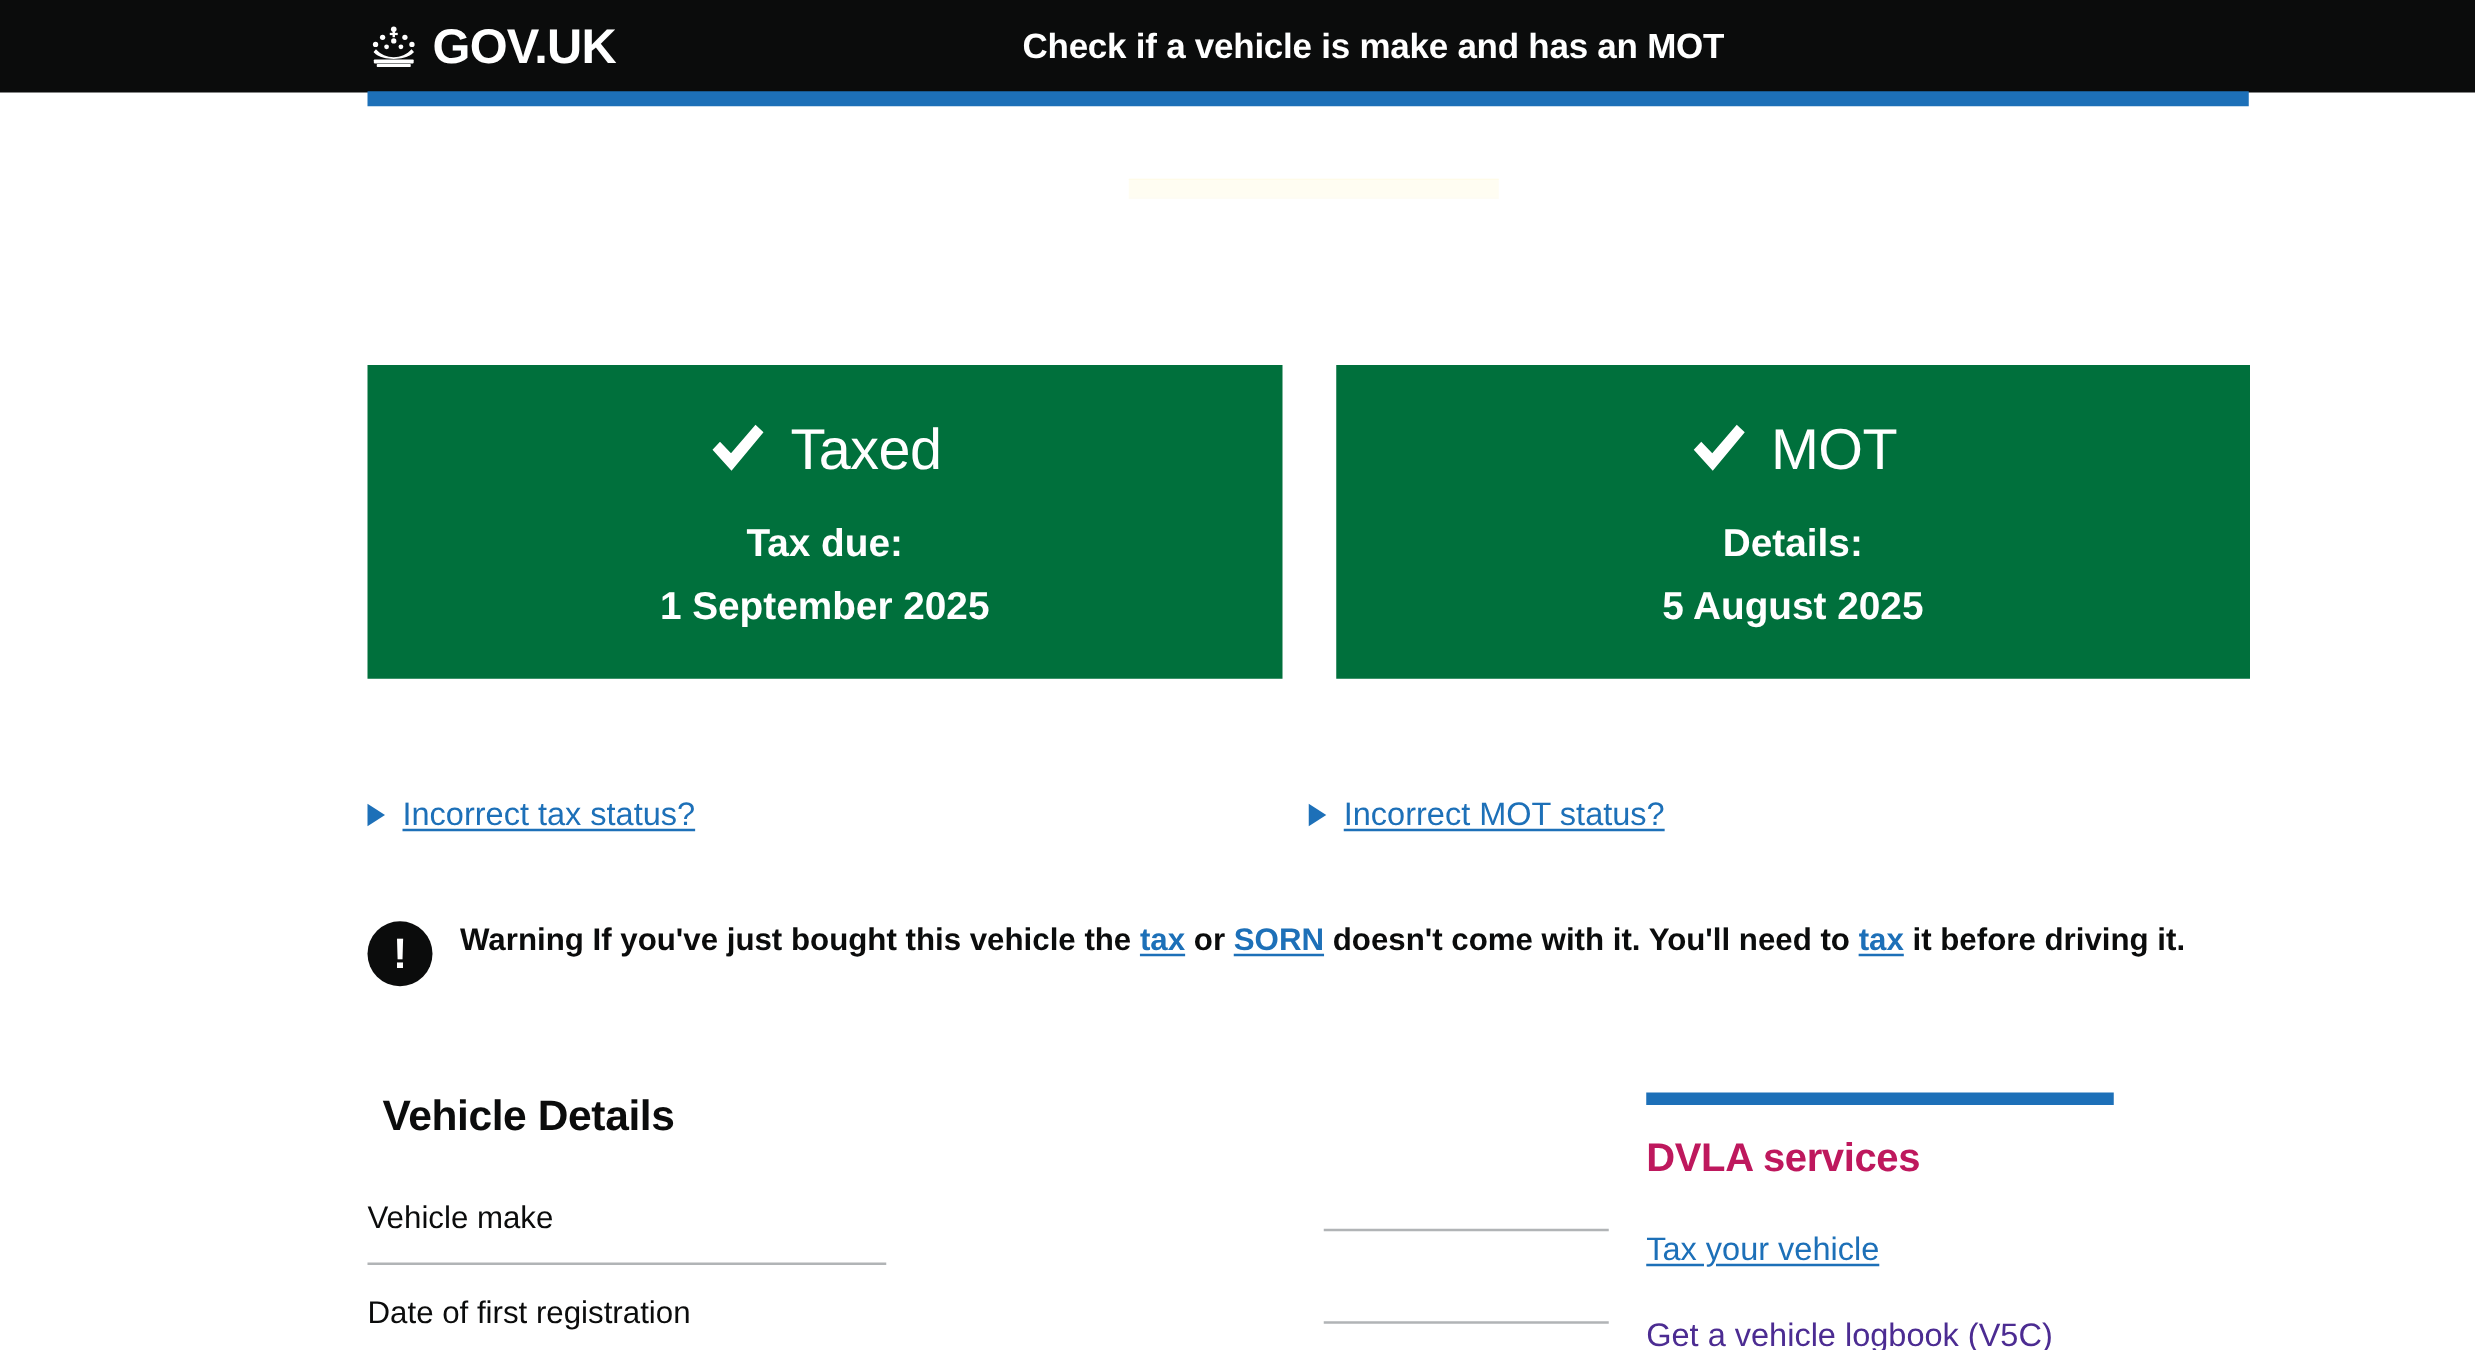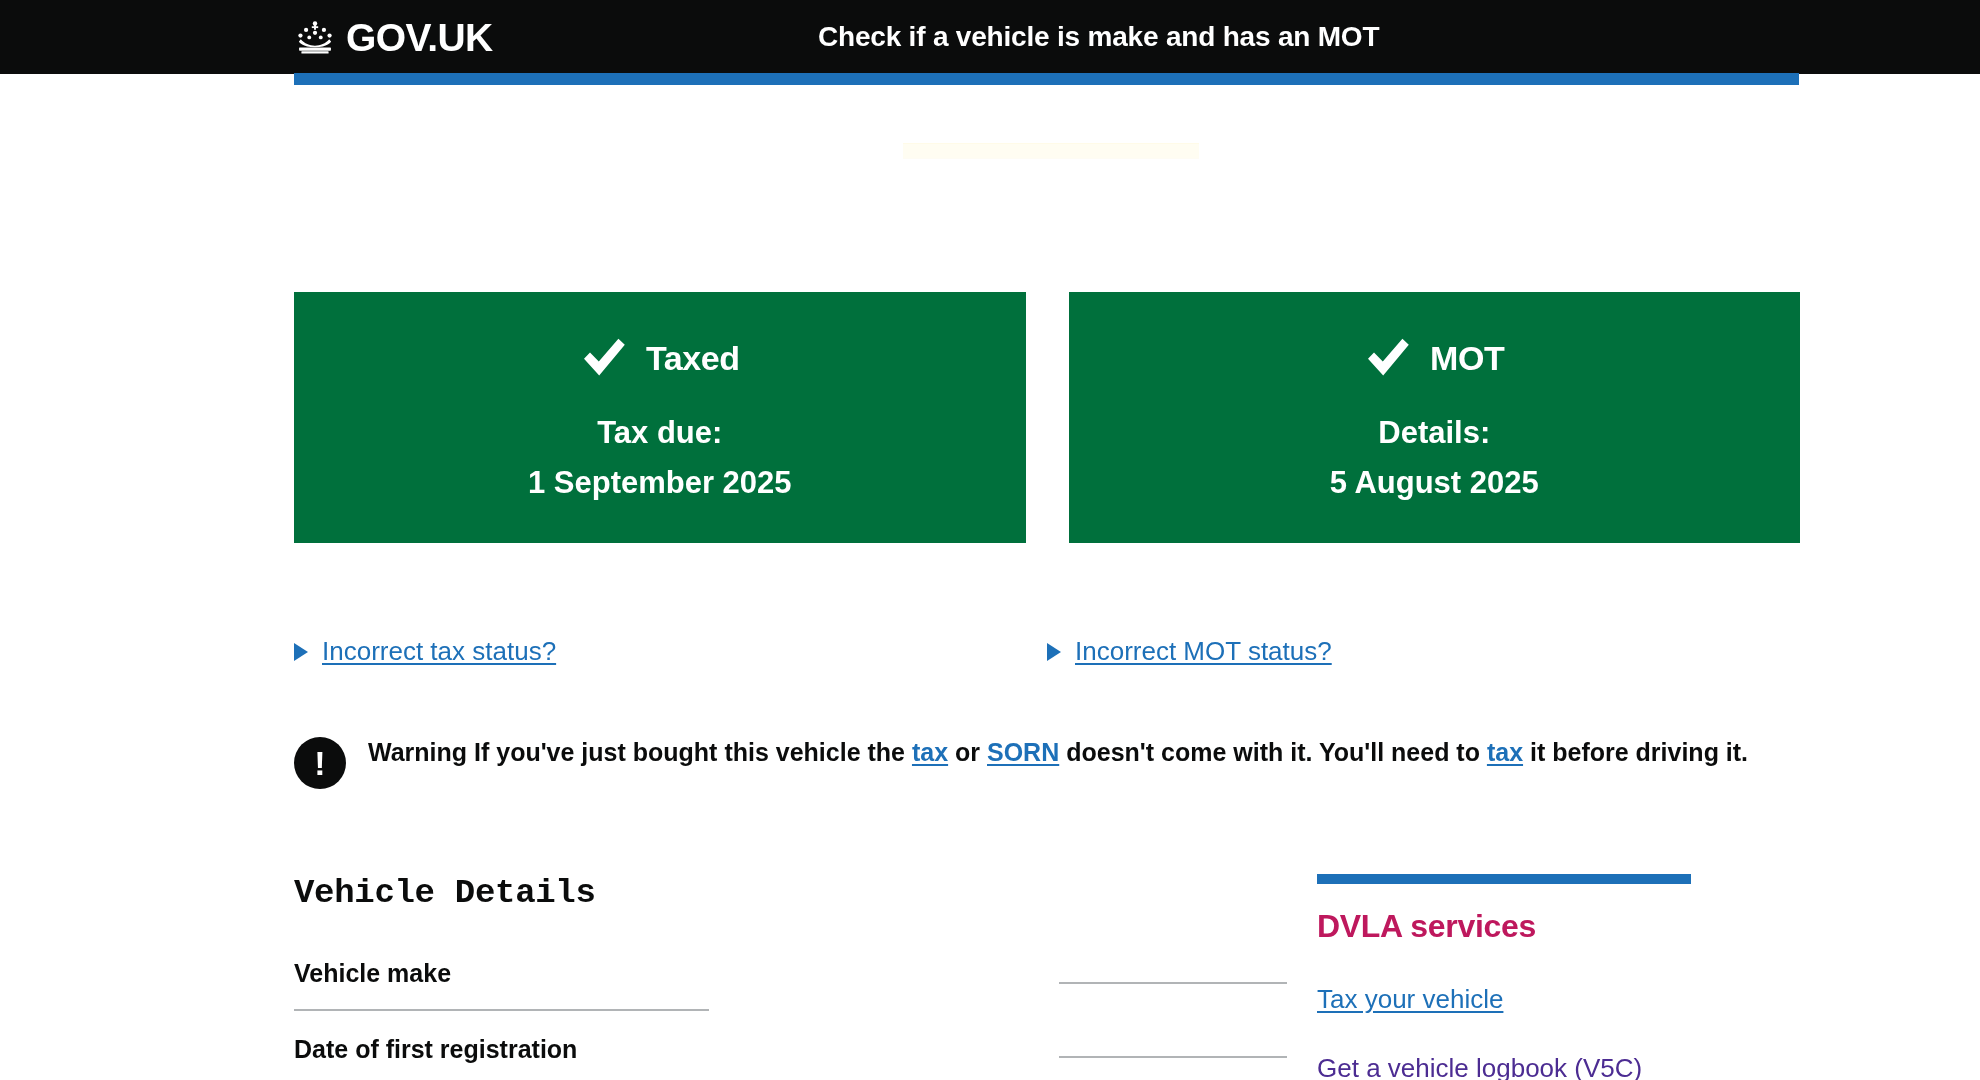--- a/index.html
+++ b/index.html
@@ -122,22 +122,22 @@
     align-items: center;
     gap: 18px;
     margin-bottom: 28px;
   }
   .tick-icon {
     width: 48px;
     height: 44px;
     display: block;
   }
   .status-label {
-    font-size: 34px;
-    font-weight: 700;
+    font-size: 46px;
+    font-weight: 400;
     line-height: 1;
     letter-spacing: -0.4px;
   }
   .status-sub {
     font-size: 31px;
     font-weight: 700;
     line-height: 1.62;
     text-align: center;
   }
 
@@ -227,33 +227,32 @@
   .col-aside {
     width: 477px;
     flex: 0 0 auto;
   }
 
   .section-title {
     font-size: 34px;
     font-weight: 700;
     color: #0b0c0c;
     letter-spacing: -0.3px;
-    margin: 0 0 47px 0;
-    font-family: Liberation Mono, monospace;
+    margin: 0 0 47px 12px;
   }
 
   .detail-row {
     display: flex;
     align-items: flex-start;
   }
   .detail-key {
     width: 415px;
     flex: 0 0 auto;
     font-size: 25px;
-    font-weight: 700;
+    font-weight: 400;
     color: #0b0c0c;
     padding-bottom: 21px;
     border-bottom: 2px solid #b1b4b6;
   }
   .detail-gap {
     width: 350px;
     flex: 0 0 auto;
     padding-bottom: 21px;
   }
   .detail-val {

